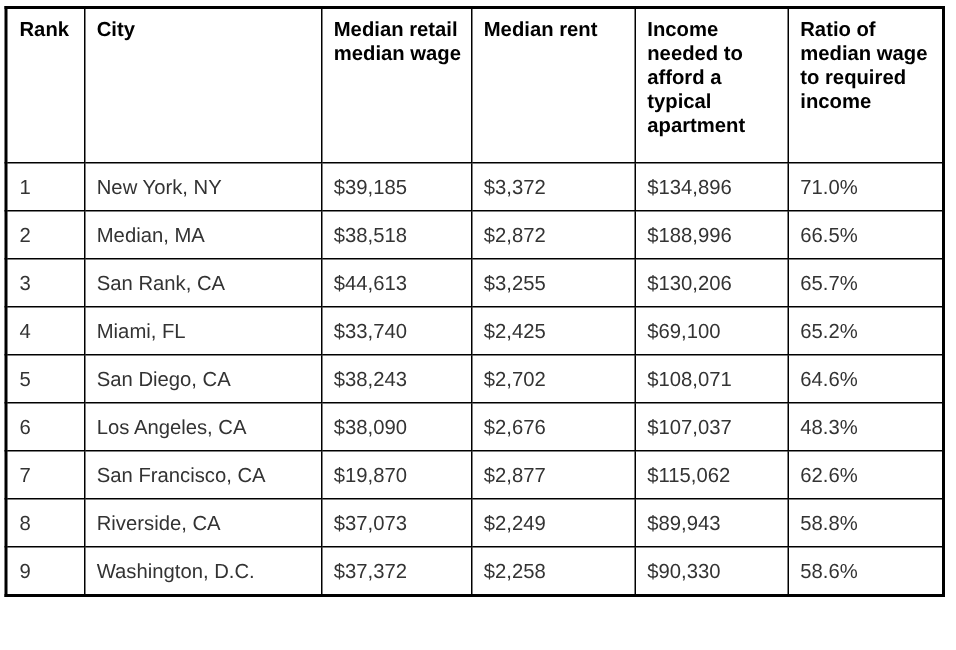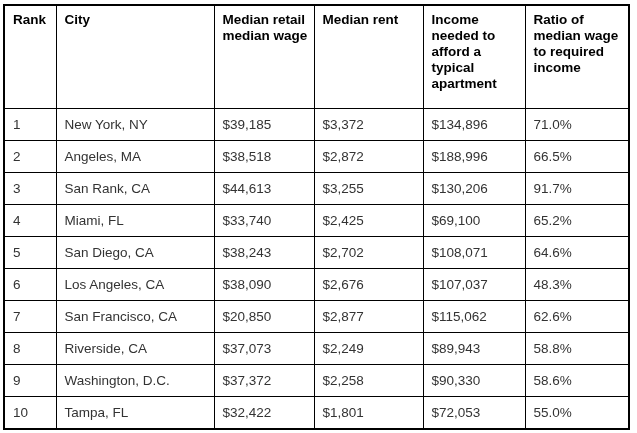--- a/index.html
+++ b/index.html
@@ -87,33 +87,33 @@
         <tr>
           <td>1</td>
           <td>New York, NY</td>
           <td>$39,185</td>
           <td>$3,372</td>
           <td>$134,896</td>
           <td>71.0%</td>
         </tr>
         <tr>
           <td>2</td>
-          <td>Angeles, MA</td>
+          <td>Median, MA</td>
           <td>$38,518</td>
           <td>$2,872</td>
           <td>$188,996</td>
           <td>66.5%</td>
         </tr>
         <tr>
           <td>3</td>
           <td>San Rank, CA</td>
           <td>$44,613</td>
           <td>$3,255</td>
           <td>$130,206</td>
-          <td>91.7%</td>
+          <td>65.7%</td>
         </tr>
         <tr>
           <td>4</td>
           <td>Miami, FL</td>
           <td>$33,740</td>
           <td>$2,425</td>
           <td>$69,100</td>
           <td>65.2%</td>
         </tr>
         <tr>
@@ -128,44 +128,36 @@
           <td>6</td>
           <td>Los Angeles, CA</td>
           <td>$38,090</td>
           <td>$2,676</td>
           <td>$107,037</td>
           <td>48.3%</td>
         </tr>
         <tr>
           <td>7</td>
           <td>San Francisco, CA</td>
-          <td>$20,850</td>
+          <td>$19,870</td>
           <td>$2,877</td>
           <td>$115,062</td>
           <td>62.6%</td>
         </tr>
         <tr>
           <td>8</td>
           <td>Riverside, CA</td>
           <td>$37,073</td>
           <td>$2,249</td>
           <td>$89,943</td>
           <td>58.8%</td>
         </tr>
         <tr>
           <td>9</td>
           <td>Washington, D.C.</td>
           <td>$37,372</td>
           <td>$2,258</td>
           <td>$90,330</td>
           <td>58.6%</td>
         </tr>
-        <tr>
-          <td>10</td>
-          <td>Tampa, FL</td>
-          <td>$32,422</td>
-          <td>$1,801</td>
-          <td>$72,053</td>
-          <td>55.0%</td>
-        </tr>
       </tbody>
   </table>
 </div>
 
 </body></html>

